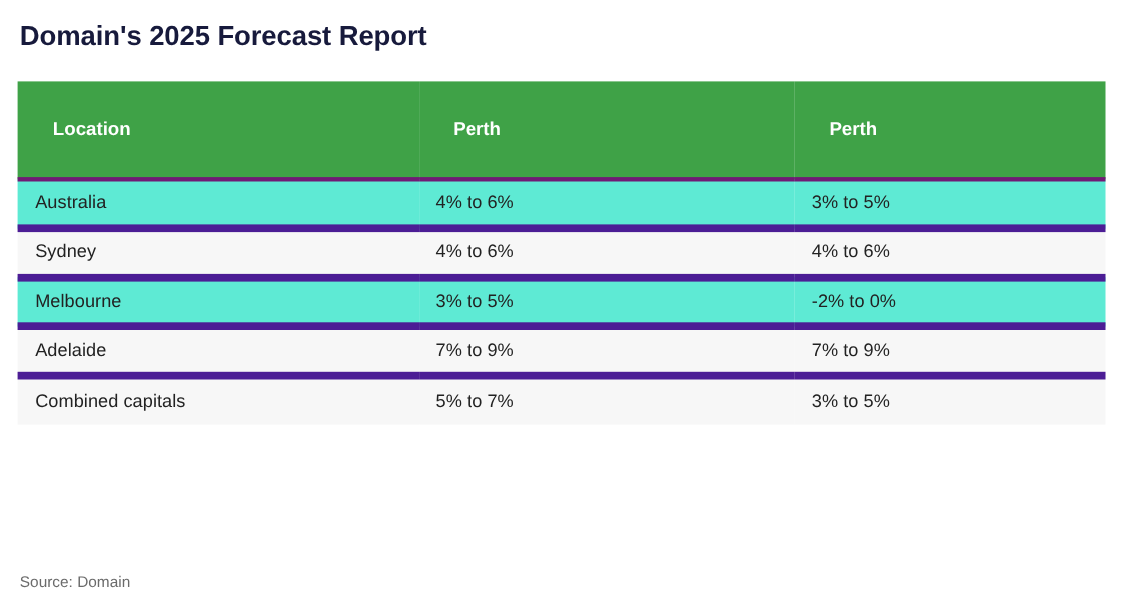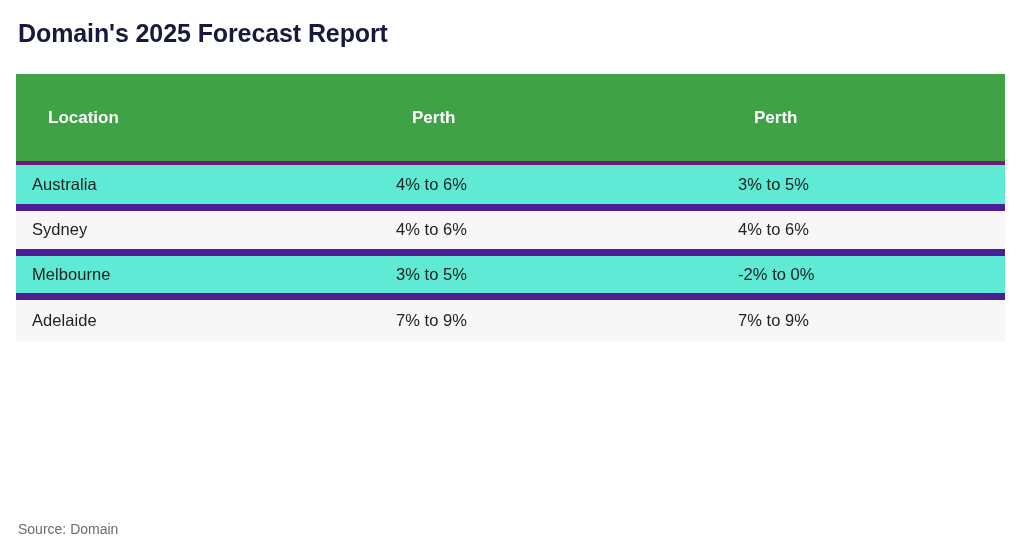--- a/index.html
+++ b/index.html
@@ -190,20 +190,31 @@
           </td>
           <td class="cell-house">
             <span class="td-inner">7% to 9%</span>
           </td>
           <td class="cell-unit">
             <span class="td-inner">7% to 9%</span>
           </td>
         </tr>
 
 
+        <tr class="data-row row-odd">
+          <td class="cell-location">
+            <span class="td-inner">Combined capitals</span>
+          </td>
+          <td class="cell-house">
+            <span class="td-inner">5% to 7%</span>
+          </td>
+          <td class="cell-unit">
+            <span class="td-inner">3% to 5%</span>
+          </td>
+        </tr>
 
       </tbody>
     </table>
   </div>
 
   <div class="source-note">Source: Domain</div>
 
 </div>
 
 </body></html>

